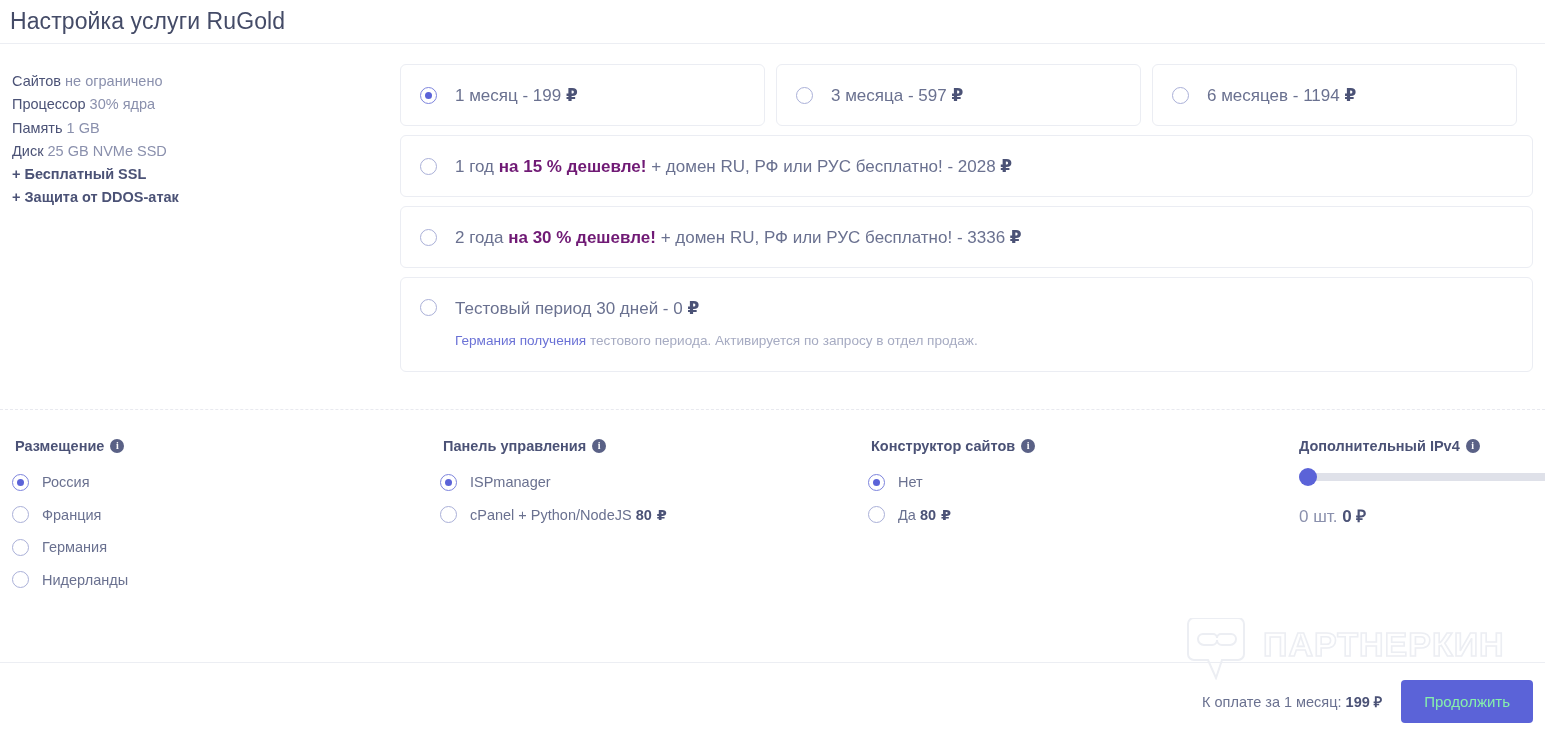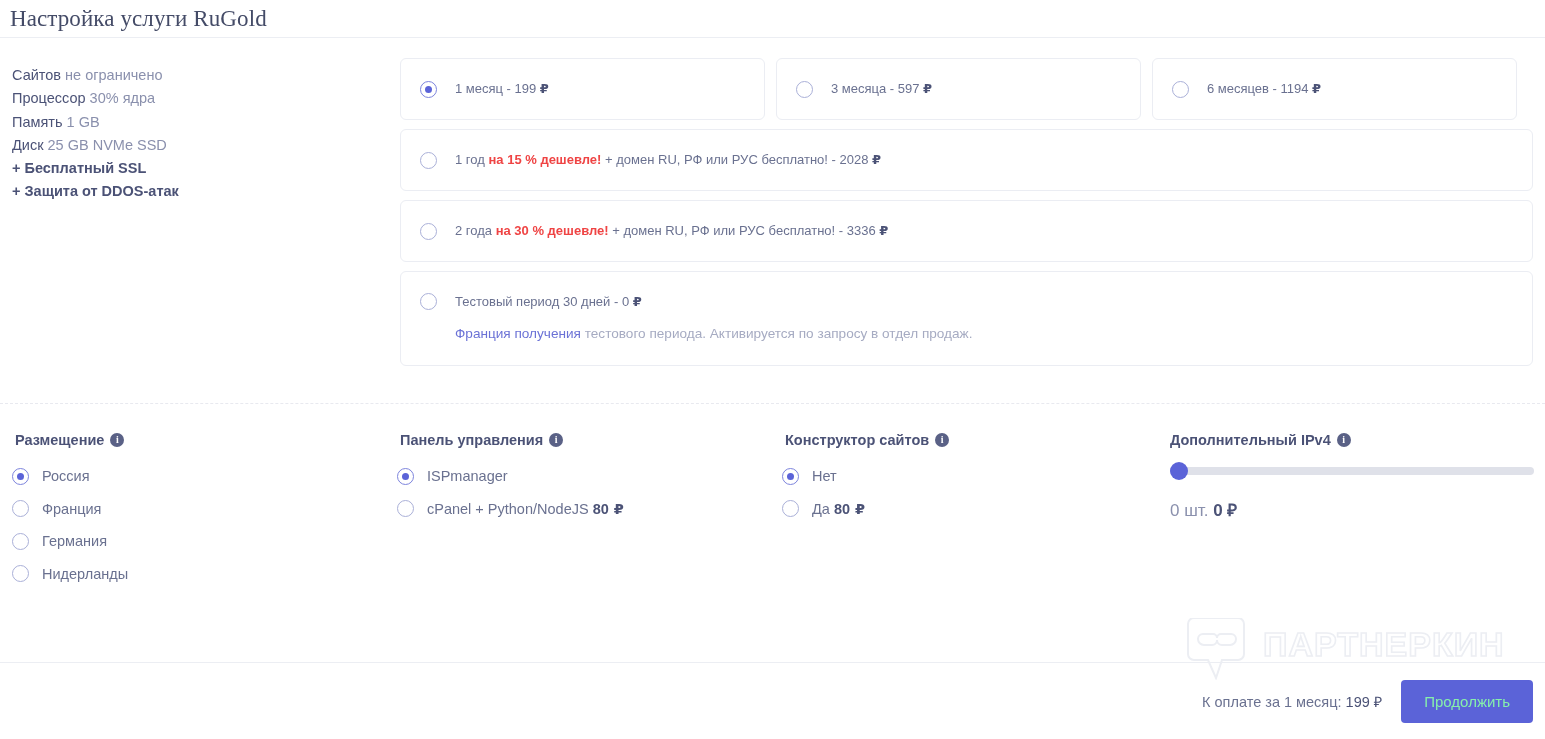--- a/index.html
+++ b/index.html
@@ -11,27 +11,26 @@
     height: 739px;
     background: #ffffff;
     font-family: "Liberation Sans", sans-serif;
     color: #5c6180;
     overflow: hidden;
     position: relative;
   }
 
   
   .page-header {
-    height: 38px;
+    height: 44px;
     border-bottom: 1px solid #eceef3;
     display: flex;
     align-items: center;
     padding: 0 0 0 10px;
     box-sizing: border-box;
-    font-family: Liberation Serif, serif;
   }
   .page-title {
     font-size: 23px;
     color: #444b67;
     font-weight: 400;
     letter-spacing: .1px;
   }
 
   
   .body-wrap {
@@ -100,28 +99,28 @@
     padding-left: 19px;
   }
   .plan-card.third .plan-inner,
   .plan-card.full .plan-inner { align-items: center; }
   .plan-card.full.tall .plan-inner {
     align-items: flex-start;
     padding-top: 21px;
   }
   .plan-texts { display: flex; flex-direction: column; }
   .plan-label {
-    font-size: 13px;
+    font-size: 17px;
     color: #6a7190;
     margin-left: 18px;
     line-height: 18px;
     white-space: nowrap;
   }
   .plan-label b {
-    color: #ef4444;
+    color: #701a75;
     font-weight: 700;
   }
   .plan-sub {
     font-size: 13.6px;
     color: #a6abc2;
     margin-left: 18px;
     margin-top: 14px;
     line-height: 18px;
     white-space: nowrap;
   }
@@ -166,20 +165,21 @@
     margin-top: 37px;
     border-top: 1px dashed #e8e9ef;
     height: 0;
   }
 
   
   .options {
     display: flex;
     padding: 28px 12px 0 12px;
     box-sizing: border-box;
+    gap: 43px;
   }
   .opt-col { flex: 0 0 385px; }
   .opt-col.wide { flex: 1 1 auto; }
   .opt-title {
     font-size: 14.5px;
     font-weight: 700;
     color: #4b5276;
     margin: 0 0 12px 3px;
     display: flex;
     align-items: center;
@@ -285,21 +285,21 @@
     padding-right: 12px;
   }
   .total-text {
     font-size: 14.5px;
     color: #6a7190;
     margin-right: 19px;
     white-space: nowrap;
   }
   .total-text b {
     color: #4b5276;
-    font-weight: 400;
+    font-weight: 700;
   }
   .continue-btn {
     background: #5b63d8;
     color: #86efac;
     border: none;
     border-radius: 4px;
     font-size: 15px;
     font-family: "Liberation Sans", sans-serif;
     padding: 0 23px;
     height: 43px;
@@ -368,21 +368,21 @@
         <div class="radio"></div>
         <div class="plan-label"><span>2 года </span><b>на 30 % дешевле!</b><span> + домен RU, РФ или РУС бесплатно! - 3336 </span><span class="rub">₽</span></div>
       </div>
     </div>
 
     <div class="plan-card full tall">
       <div class="plan-inner">
         <div class="radio"></div>
         <div class="plan-texts">
           <div class="plan-label"><span>Тестовый период 30 дней - 0 </span><span class="rub">₽</span></div>
-          <div class="plan-sub"><a href="#">Франция получения</a><span> тестового периода. Активируется по запросу в отдел продаж.</span></div>
+          <div class="plan-sub"><a href="#">Германия получения</a><span> тестового периода. Активируется по запросу в отдел продаж.</span></div>
         </div>
       </div>
     </div>
 
   </div>
 </div>
 
 <div class="dashed-divider"></div>
 
 <div class="options">

